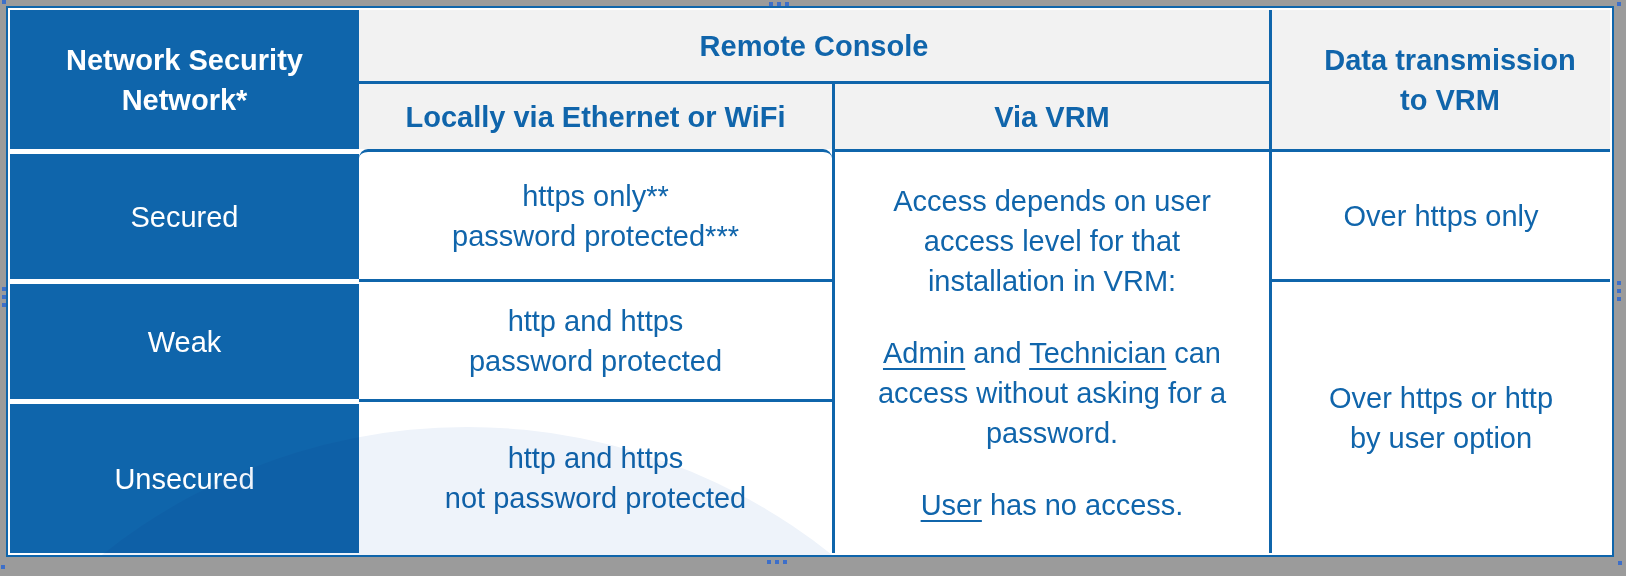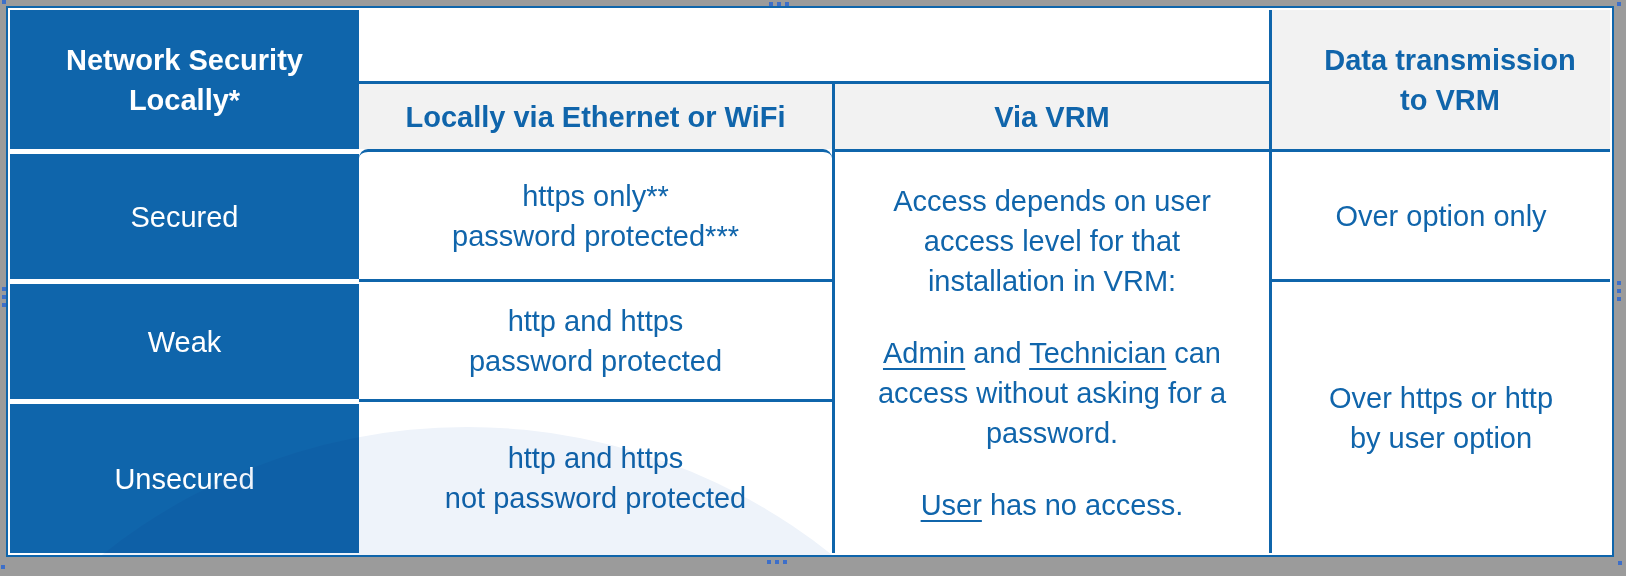--- a/index.html
+++ b/index.html
@@ -73,23 +73,26 @@
 </head>
 <body>
 
 <div class="canvas">
 
   <div class="table-wrap">
     <div class="grid">
 
       <div class="cell blue-cell a1" style="font-weight:700;">
         <span>Network Security</span>
-        <span>Locally*</span>
+        <span>Network*</span>
       </div>
 
+      <div class="cell hdr b1">
+        <span>Remote Console</span>
+      </div>
 
       <div class="cell hdr d1 b-left">
         <span>Data transmission</span>
         <span>to VRM</span>
       </div>
 
       <div class="cell hdr b2 b-top">
         <span>Locally via Ethernet or WiFi</span>
       </div>
 
@@ -112,21 +115,21 @@
         </div>
         <div class="para">
           <span class="u">Admin</span><span> and </span><span class="u">Technician</span><span> can access without asking for a password.</span>
         </div>
         <div class="para">
           <span class="u">User</span><span> has no access.</span>
         </div>
       </div>
 
       <div class="cell d3 b-top b-left">
-        <span>Over option only</span>
+        <span>Over https only</span>
       </div>
 
       <div class="cell blue-cell a4 b-top-white">
         <span>Weak</span>
       </div>
 
       <div class="cell b4 b-top">
         <span>http and https</span>
         <span>password protected</span>
       </div>

